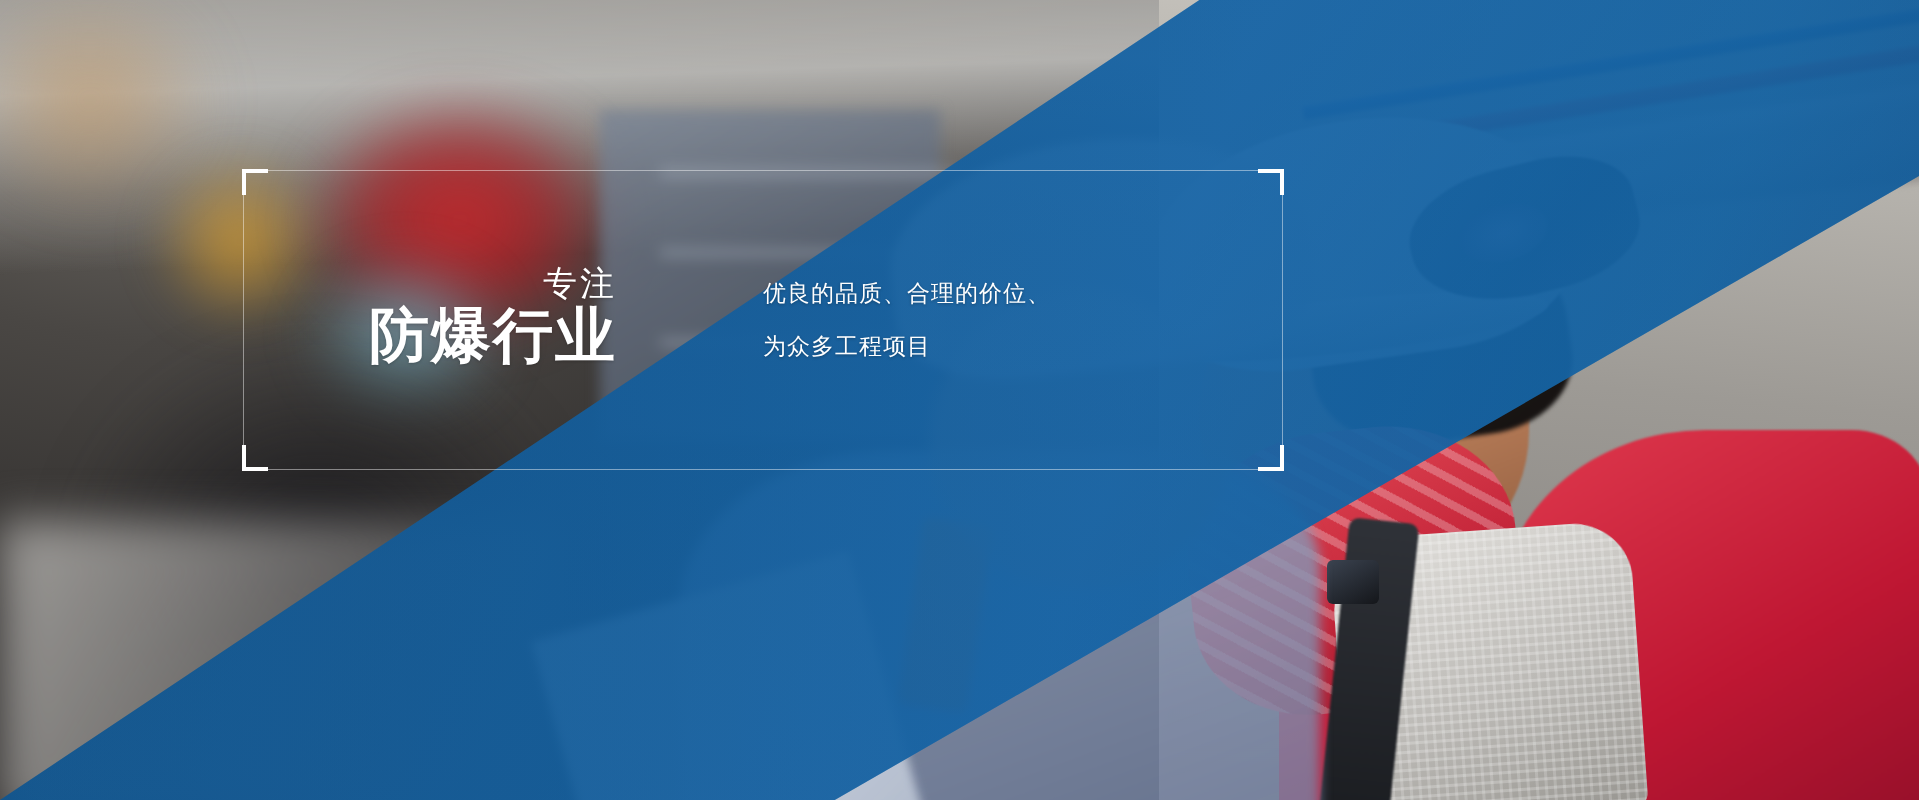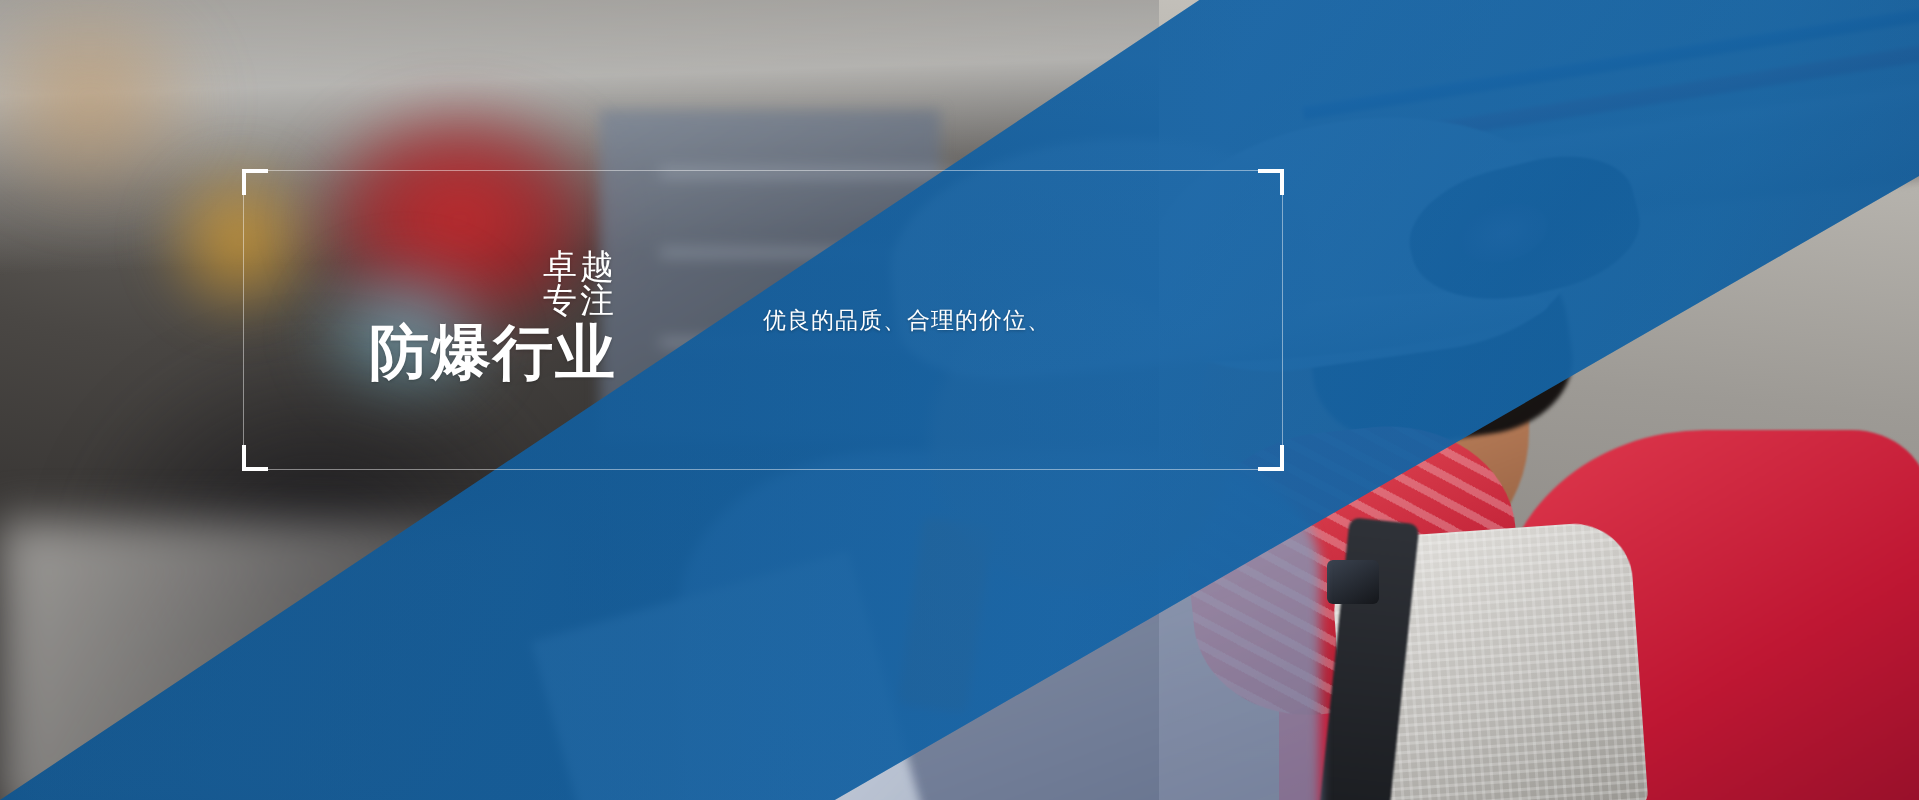--- a/index.html
+++ b/index.html
@@ -377,24 +377,24 @@
       </div>
     <div class="corner tr">
         <i class="h"></i>
         <i class="v"></i>
       </div>
   </div>
 
   <div class="content">
 
     <div class="headline">
-      <span class="hl-light">卓越</span>
       <span class="hl-light">专注</span>
       <span class="hl-bold last">防爆行业</span>
     </div>
 
     <div class="paragraph">
       <p>优良的品质、合理的价位、</p>
+      <p>为众多工程项目</p>
     </div>
 
   </div>
 
 </div>
 
 </body></html>

